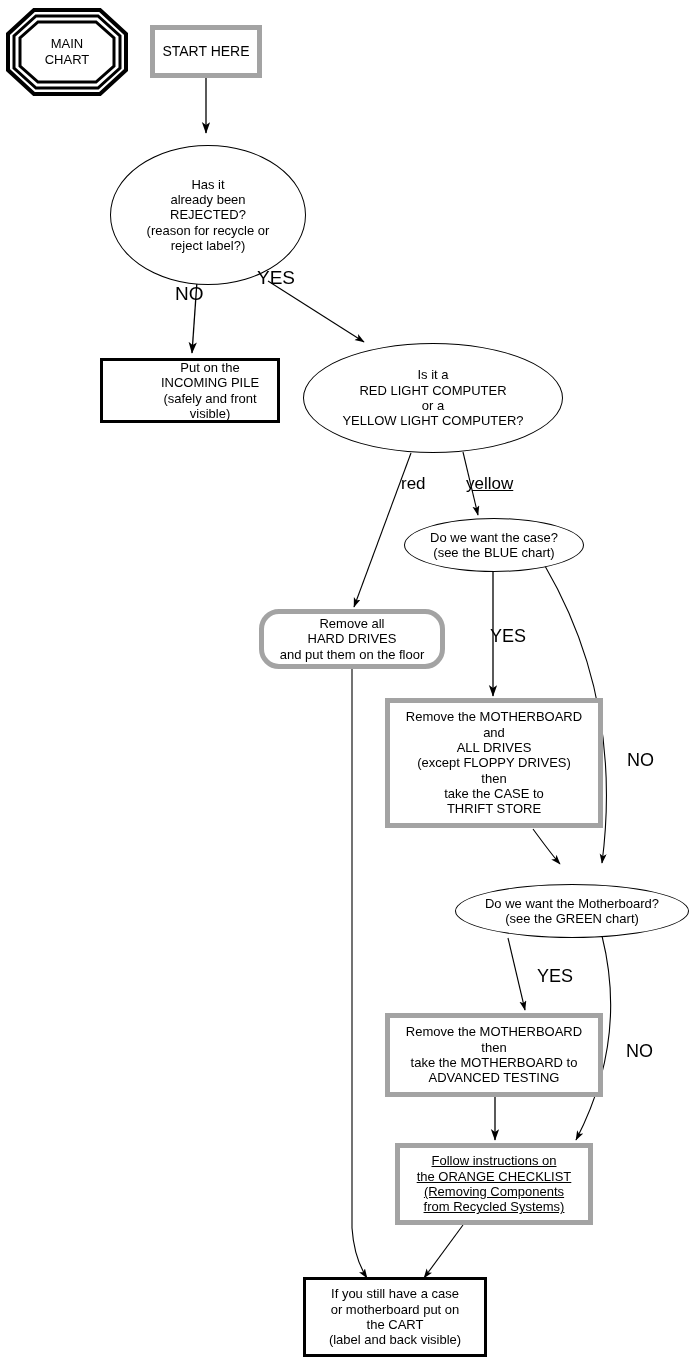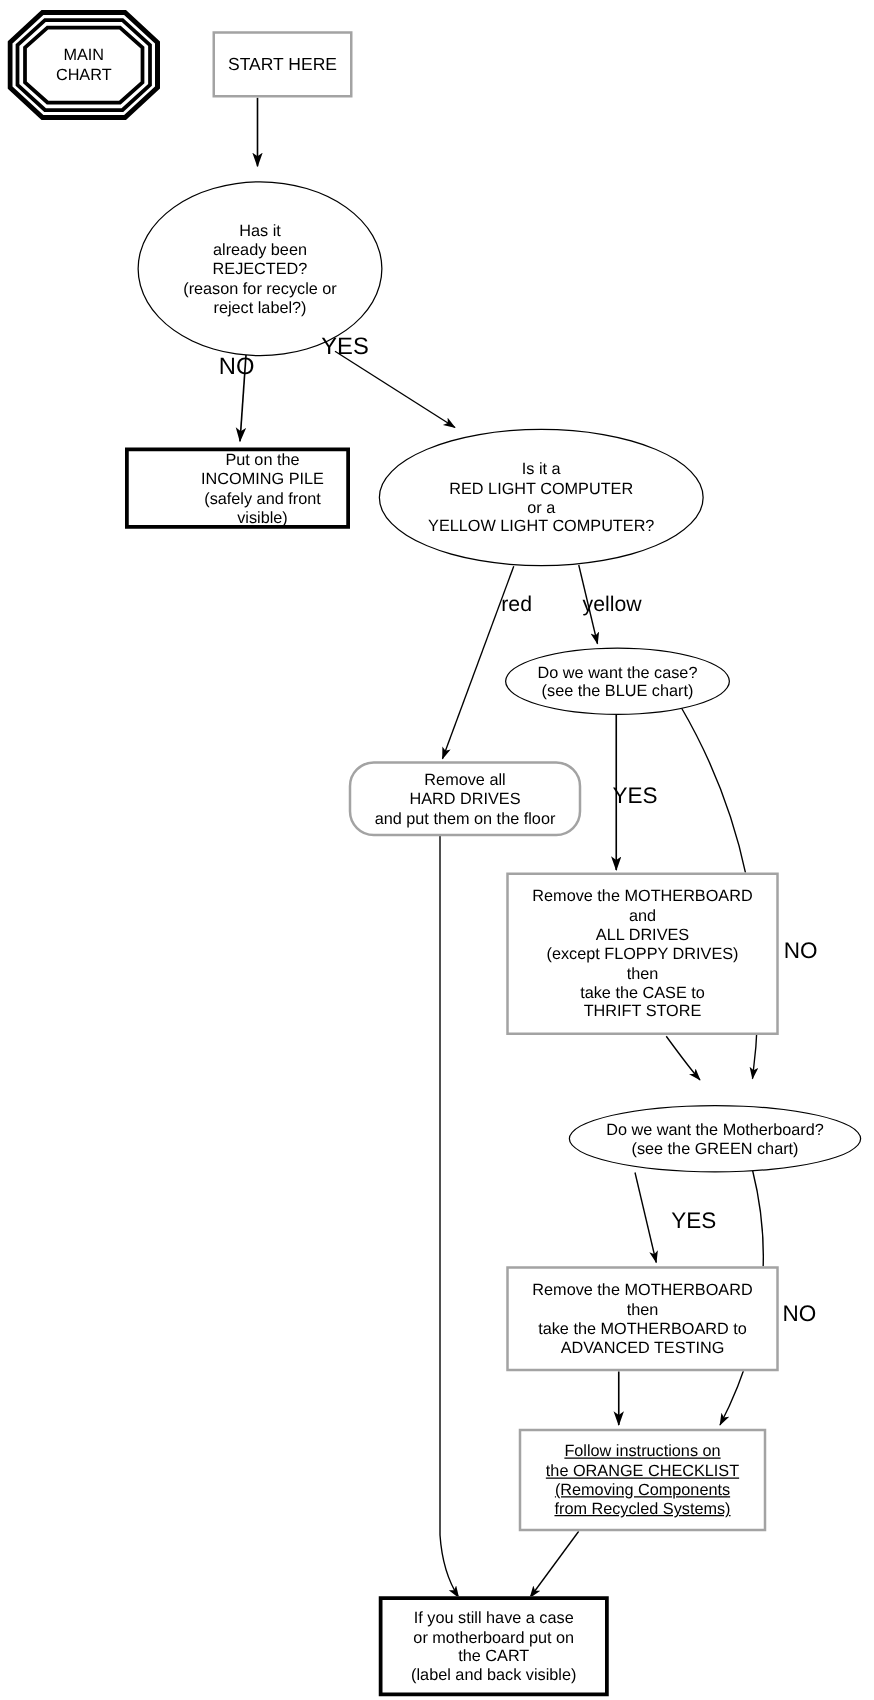--- a/index.html
+++ b/index.html
@@ -28,22 +28,21 @@
     display: flex;
     align-items: center;
     justify-content: center;
     text-align: center;
     line-height: 1.18;
     color: #000;
     background: #fff;
   }
   .node .txt { display: block; width: 100%; }
   .box {
-    border: 2px solid #a3a3a3;
-    margin-left: 20px;
+    border: 5px solid #a3a3a3;
   }
   .box-thick {
     border: 3px solid #000;
   }
   .ellipse {
     border: 1px solid #000;
     border-radius: 50%;
   }
   .edge-label {
     position: absolute;
@@ -144,21 +143,21 @@
     <span class="txt">
       <span>Is it a</span><br>
       <span>RED LIGHT COMPUTER</span><br>
       <span>or a</span><br>
       <span>YELLOW LIGHT COMPUTER?</span>
     </span>
   </div>
 
   <div class="edge-label" style="left:401px; top:474px; font-size:17px;">red</div>
 
-  <div class="edge-label" style="left:466px; top:474px; font-size:17px;">yellow</div>
+  <div class="edge-label" style="left:466px; top:474px; font-size:17px;text-decoration:underline;">yellow</div>
 
   <div class="node ellipse" style="left:404px; top:518px; width:180px; height:54px; font-size:13px;">
     <span class="txt">
       <span>Do we want the case?</span><br>
       <span>(see the BLUE chart)</span>
     </span>
   </div>
 
   <div class="edge-label" style="left:490px; top:626px; font-size:18px;">YES</div>
 

